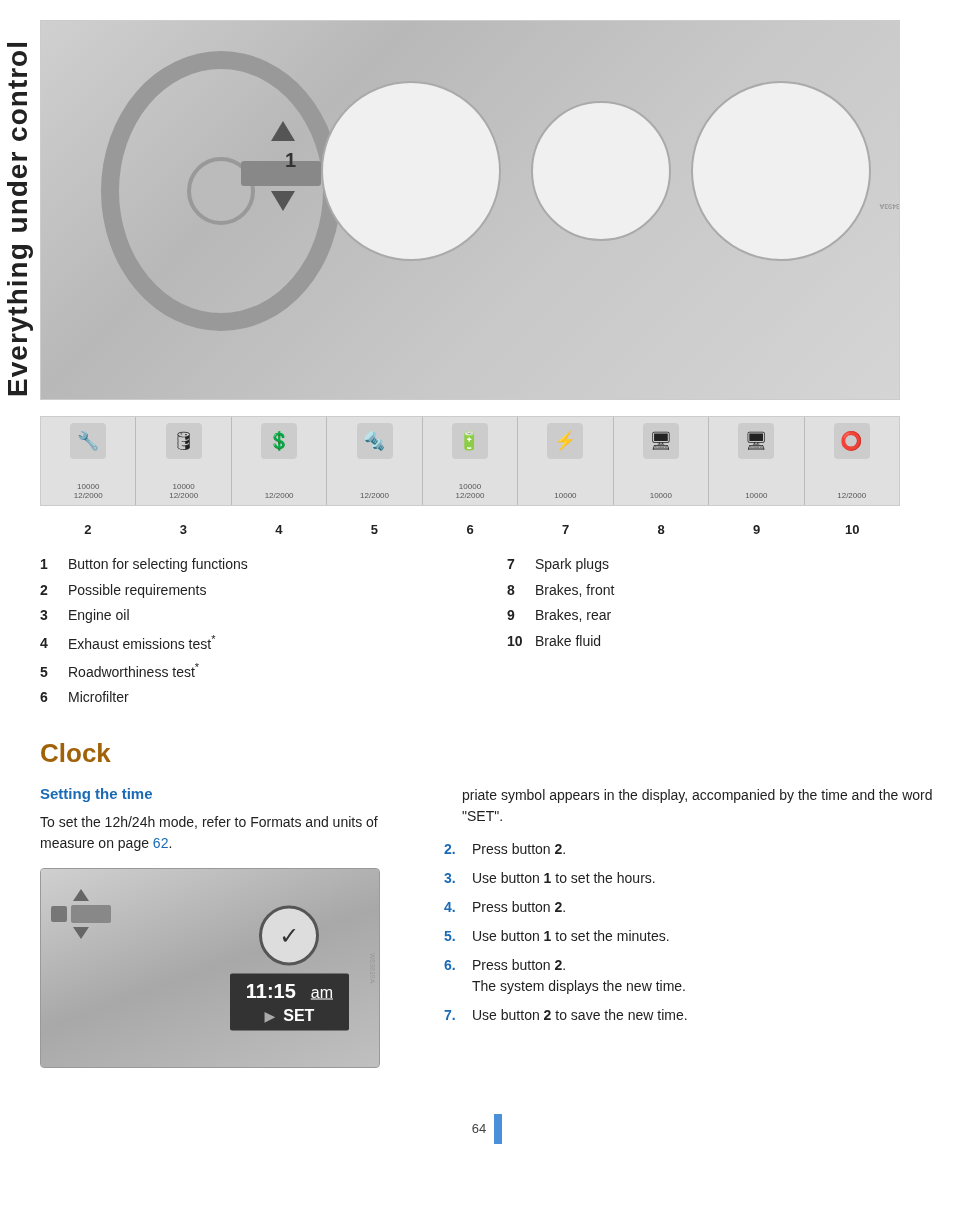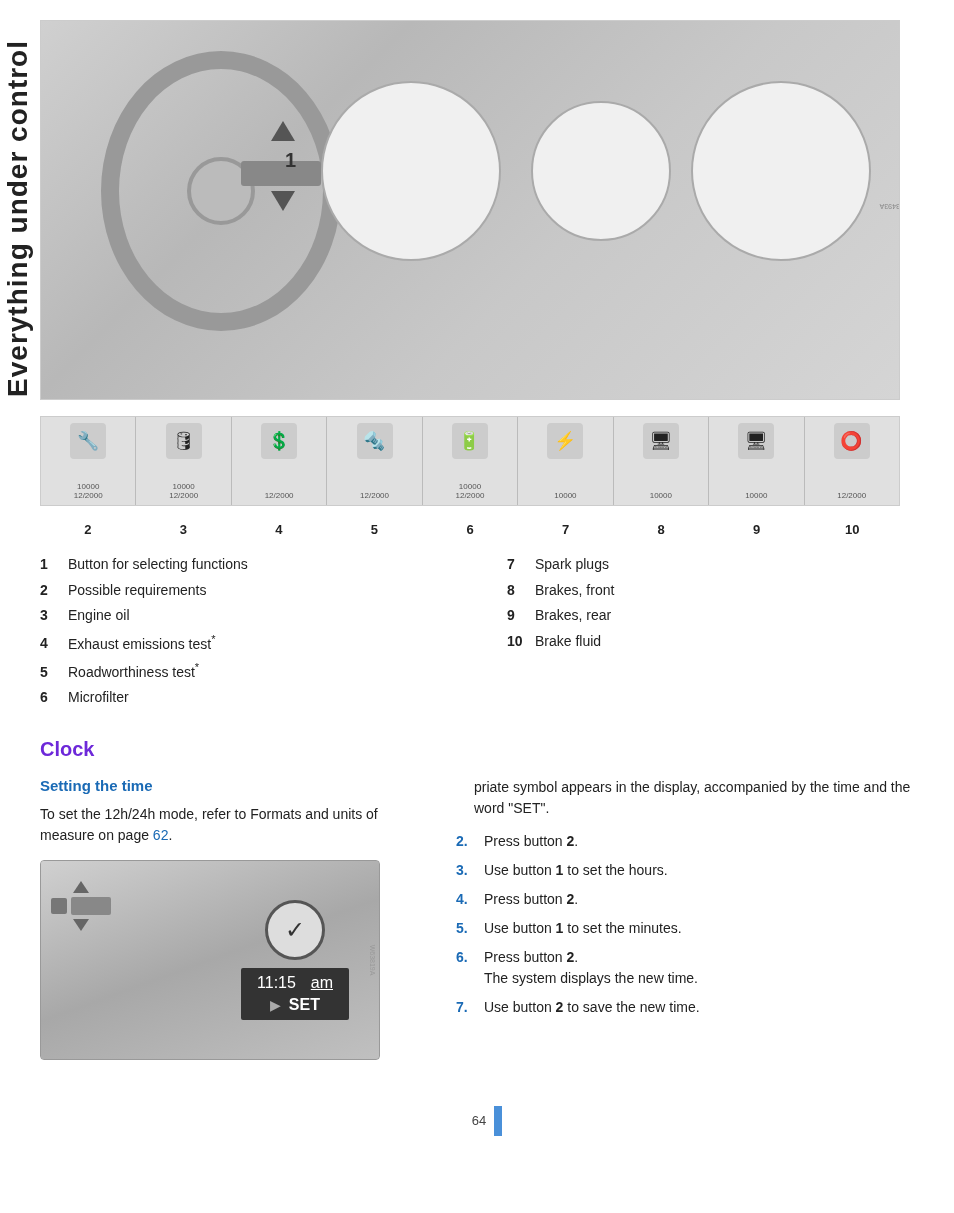--- a/index.html
+++ b/index.html
@@ -244,30 +244,30 @@
     }
     .link-blue {
       color: #1a6ab5;
     }
 
     
     .clock-section {
       margin-top: 10px;
     }
     .clock-title {
-      color: #6d28d9;
-      font-size: 20px;
+      color: #a16207;
+      font-size: 26px;
       font-weight: bold;
       margin-bottom: 16px;
     }
 
     
     .clock-columns {
       display: flex;
-      gap: 36px;
+      gap: 24px;
     }
     .clock-left {
       flex: 0 0 380px;
     }
     .clock-right {
       flex: 1;
     }
 
     .setting-time-heading {
       color: #1a6ab5;
@@ -578,21 +578,21 @@
             </div>
             <div class="mini-arrow-down"></div>
           </div>
 
           <div class="clock-display-inner">
             <div class="clock-face">
               <span class="clock-check">✓</span>
             </div>
             <div class="clock-time-display">
               <div>
-                <span style="font-size:16px;font-weight:normal;">11:15</span>
+                <span style="font-size:20px;font-weight:bold;">11:15</span>
                 <span style="font-size:16px;margin-left:11px;text-decoration:underline;">am</span>
               </div>
               <div class="clock-set-row">
                 <span class="clock-arrow">▶</span>
                 <span class="clock-set-label">SET</span>
               </div>
             </div>
           </div>
 
           <div style="position:absolute;right:3px;top:50%;font-size:7px;color:#999;writing-mode:vertical-rl;transform:translateY(-50%);">W63819A</div>

